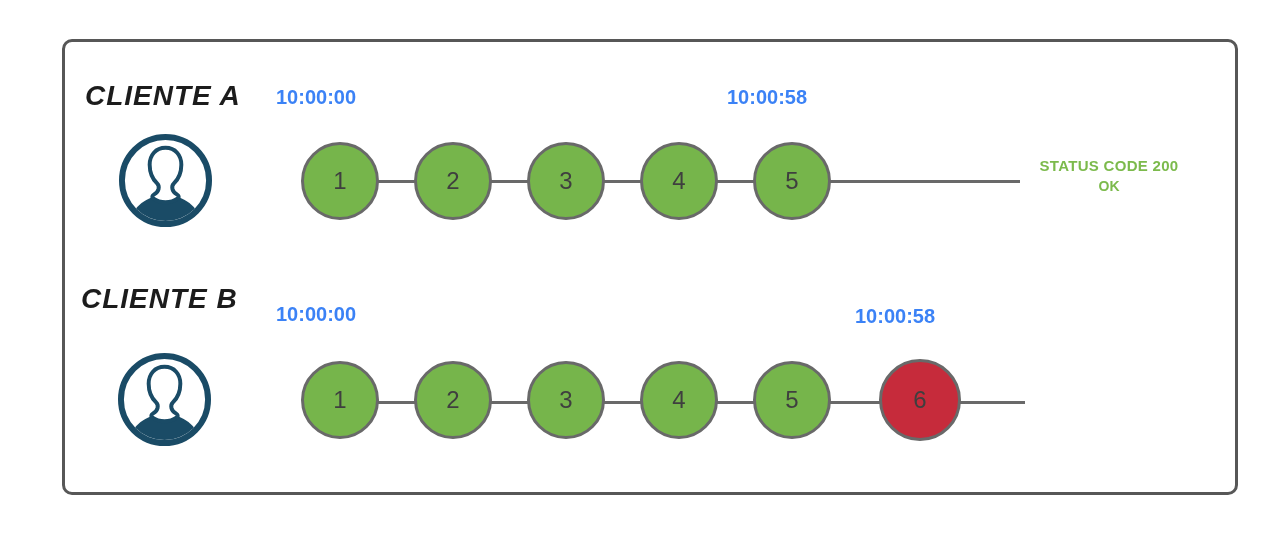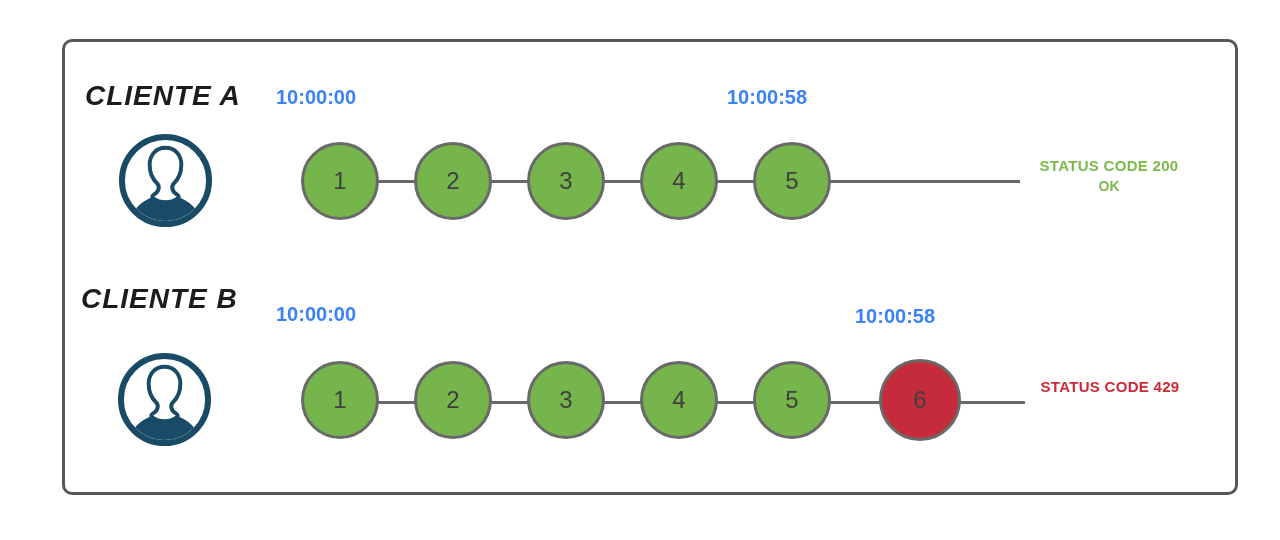--- a/index.html
+++ b/index.html
@@ -96,15 +96,14 @@
   <div class="ts" style="left:855px;top:305px">10:00:58</div>
 
   <div class="req" style="left:301px;top:361px">1</div>
   <div class="req" style="left:414px;top:361px">2</div>
   <div class="req" style="left:527px;top:361px">3</div>
   <div class="req" style="left:640px;top:361px">4</div>
   <div class="req" style="left:753px;top:361px">5</div>
   <div class="req err" style="left:879px;top:359px">6</div>
 
   <div class="status err" style="left:1022px;top:376px">
-    <div class="s1">STATUS CODE 429</div>
   </div>
 </div>
 
 </body></html>

